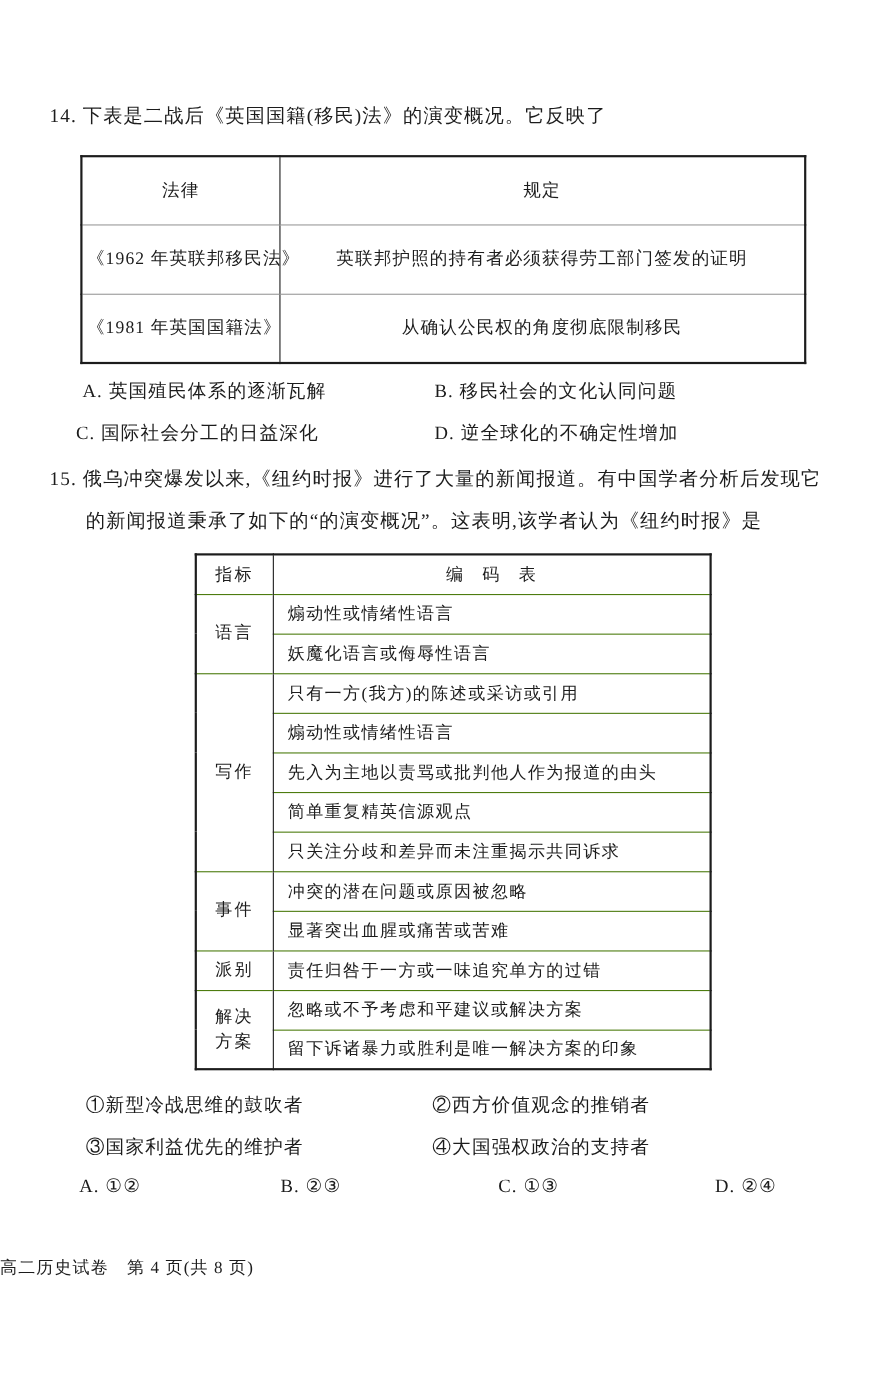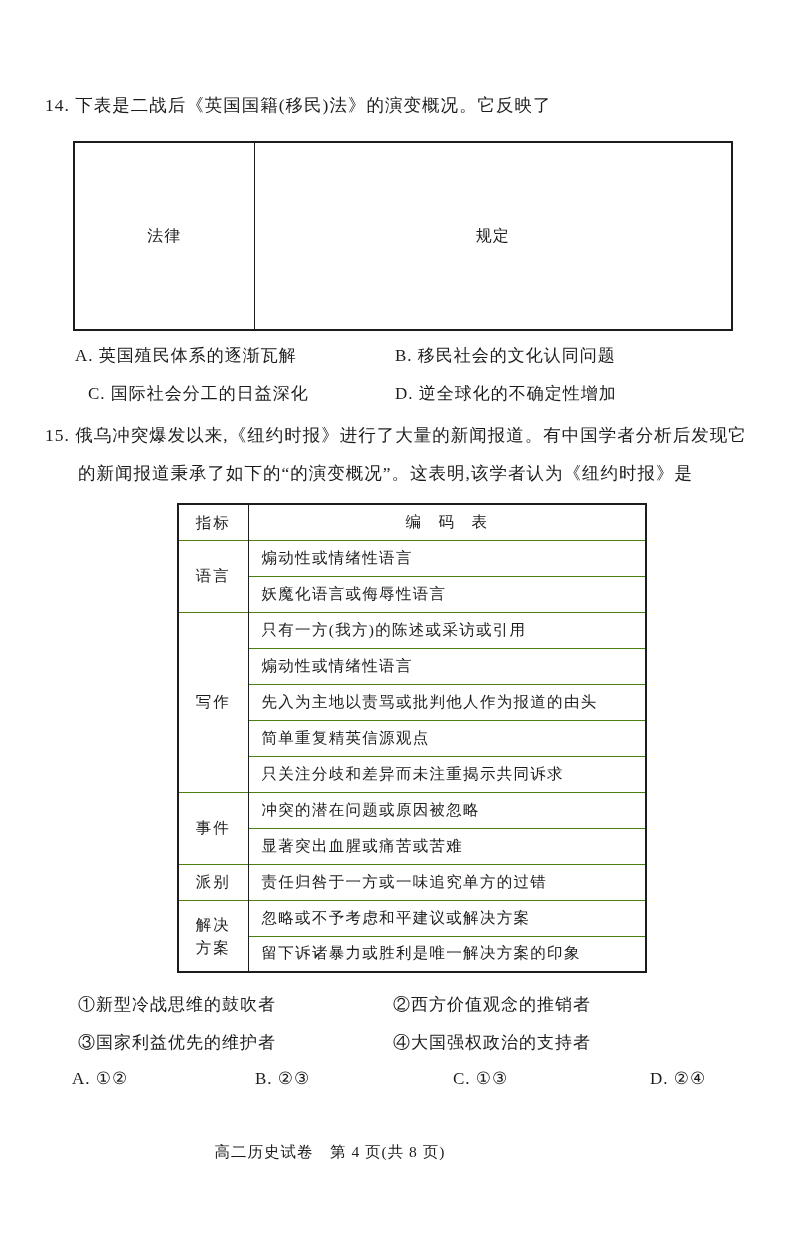--- a/index.html
+++ b/index.html
@@ -58,44 +58,52 @@
   .t2 .gl {
     text-align: center; letter-spacing: 2px;
     border-right: 1.5px solid #1c1c1c;
     white-space: pre-line; line-height: 1.5;
   }
   .t2 .hdr { text-align: center; letter-spacing: 1px; }
   .t2 .item { text-align: left; padding-left: 13px; letter-spacing: 1.3px; }
 
   .footer {
     position: absolute; left: 0; top: 1142px; width: 660px;
-    text-align: center; font-size: 15.5px; letter-spacing: 1px;
+    font-size: 15.5px; letter-spacing: 1px;
   }
 </style>
 </head>
 <body>
 
 <div class="abs stem" style="left:45px; top:93px;">14. 下表是二战后《英国国籍(移民)法》的演变概况。它反映了</div>
 
 <table class="t1">
   <colgroup>
       <col class="c1">
       <col class="c2">
     </colgroup>
   <tbody>
       <tr>
     <th>法律</th>
     <th>规定</th>
   </tr>
+  <tr>
+    <td>《1962 年英联邦移民法》</td>
+    <td>英联邦护照的持有者必须获得劳工部门签发的证明</td>
+  </tr>
+  <tr>
+    <td>《1981 年英国国籍法》</td>
+    <td>从确认公民权的角度彻底限制移民</td>
+  </tr>
 </tbody>
   </table>
 
 <div class="abs opt" style="left:75px;  top:344px;">A. 英国殖民体系的逐渐瓦解</div>
 <div class="abs opt" style="left:395px; top:344px;">B. 移民社会的文化认同问题</div>
-<div class="abs opt" style="left:88px;  top:382px;">C. 国际社会分工的日益深化</div>
+<div class="abs opt" style="left:69px;  top:382px;">C. 国际社会分工的日益深化</div>
 <div class="abs opt" style="left:395px; top:382px;">D. 逆全球化的不确定性增加</div>
 
 <div class="abs stem" style="left:45px; top:423px;">15. 俄乌冲突爆发以来,《纽约时报》进行了大量的新闻报道。有中国学者分析后发现它</div>
 <div class="abs stem" style="left:78px; top:461px;">的新闻报道秉承了如下的“的演变概况”。这表明,该学者认为《纽约时报》是</div>
 
 <table class="t2">
   <colgroup>
       <col class="c1">
       <col class="c2">
     </colgroup>

